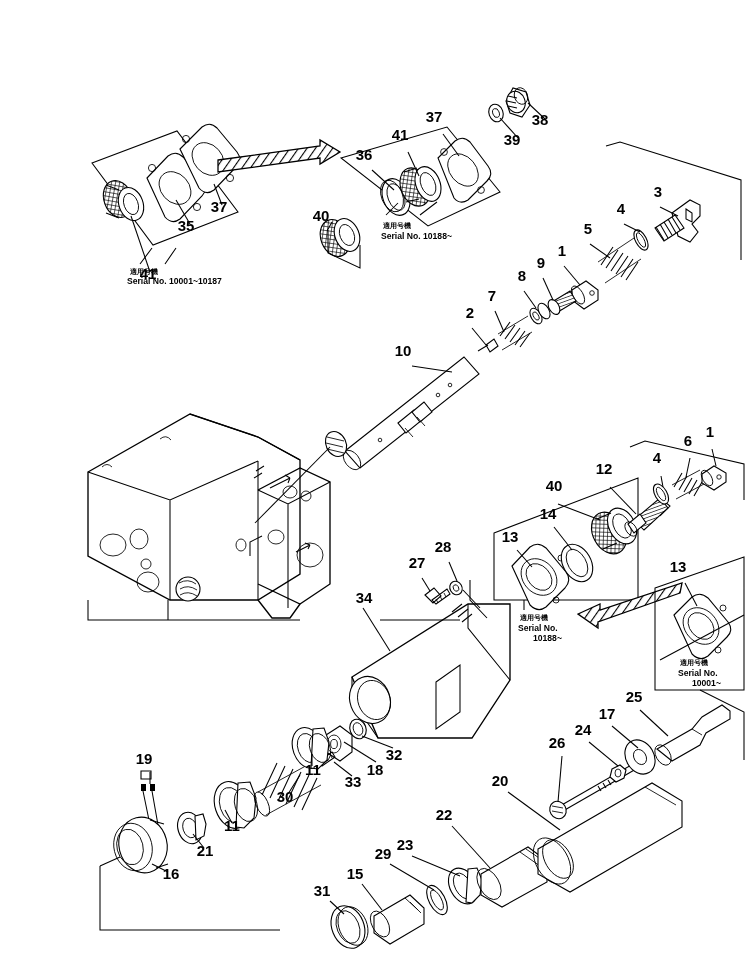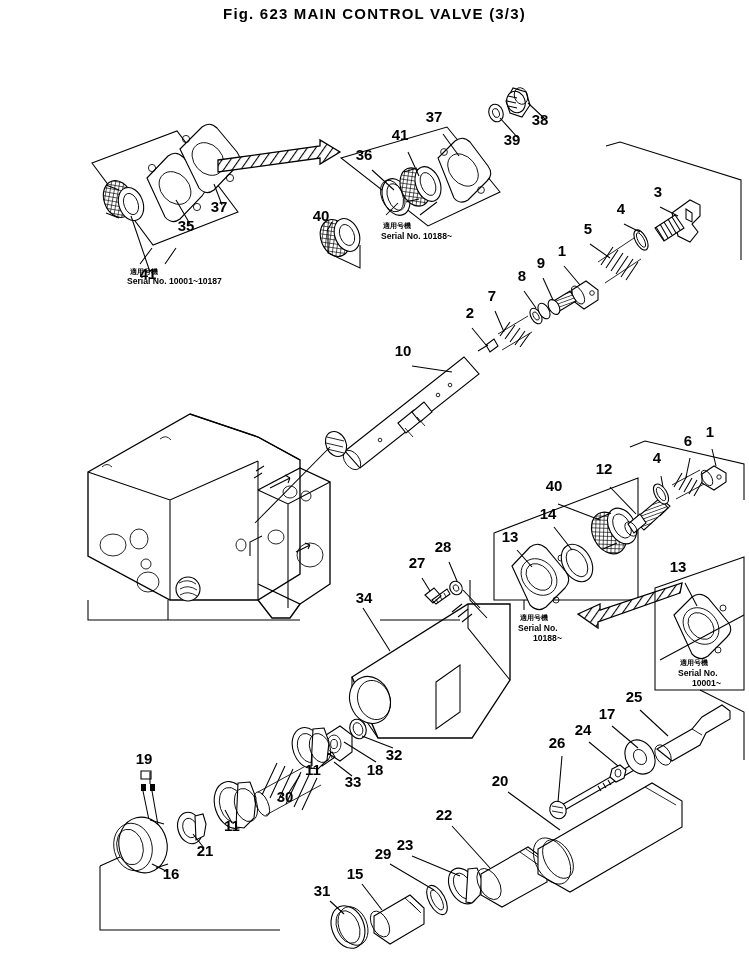--- a/index.html
+++ b/index.html
@@ -15,21 +15,20 @@
   .ln2{stroke:#000;fill:none;stroke-width:1.35;}
   .thin{stroke:#000;fill:none;stroke-width:0.85;}
   .fillw{fill:#fff;stroke:#000;stroke-width:1.1;}
   .fillk{fill:#000;stroke:none;}
 </style>
 </head>
 <body>
 
 <div id="sheet">
 
-  <div id="title">Fig. 623  MAIN CONTROL VALVE (3/3)</div>
 
   <svg width="749" height="963" viewBox="0 0 749 963">
 
     <defs>
       <pattern id="hatchArrow" width="7" height="7" patternUnits="userSpaceOnUse" patternTransform="rotate(35)">
         <rect width="7" height="7" fill="#fff"></rect>
         <line x1="0" y1="0" x2="0" y2="7" stroke="#000" stroke-width="2.2"></line>
       </pattern>
       <pattern id="knurl" width="4" height="4" patternUnits="userSpaceOnUse" patternTransform="rotate(30)">
         <rect width="4" height="4" fill="#fff"></rect>

